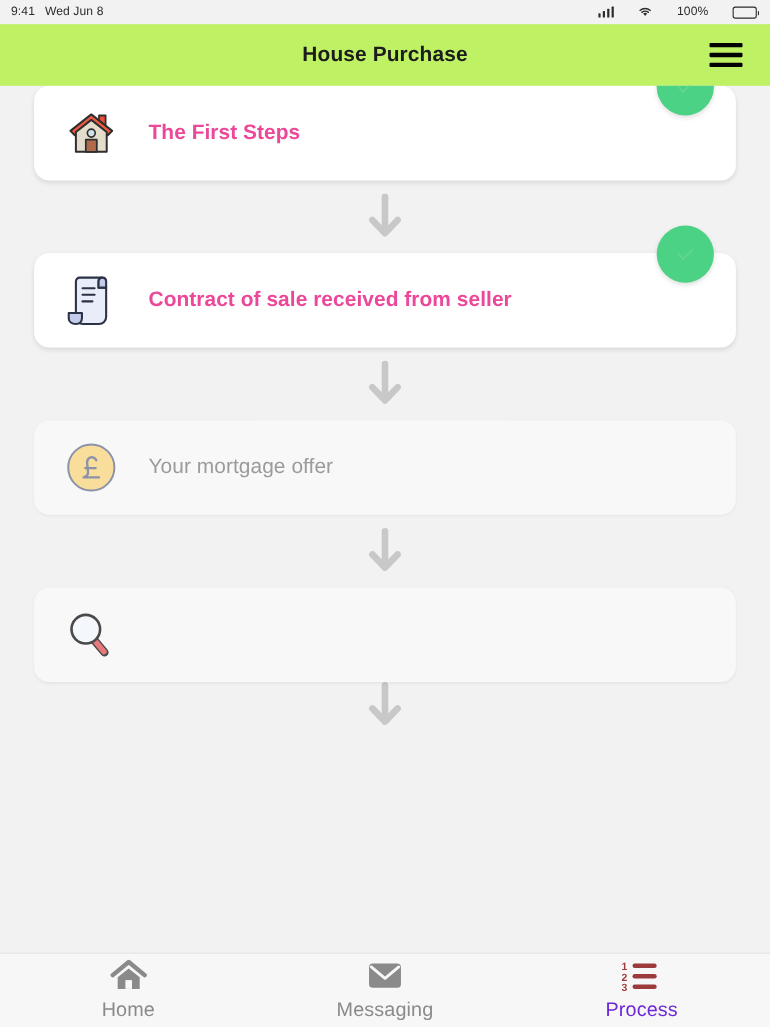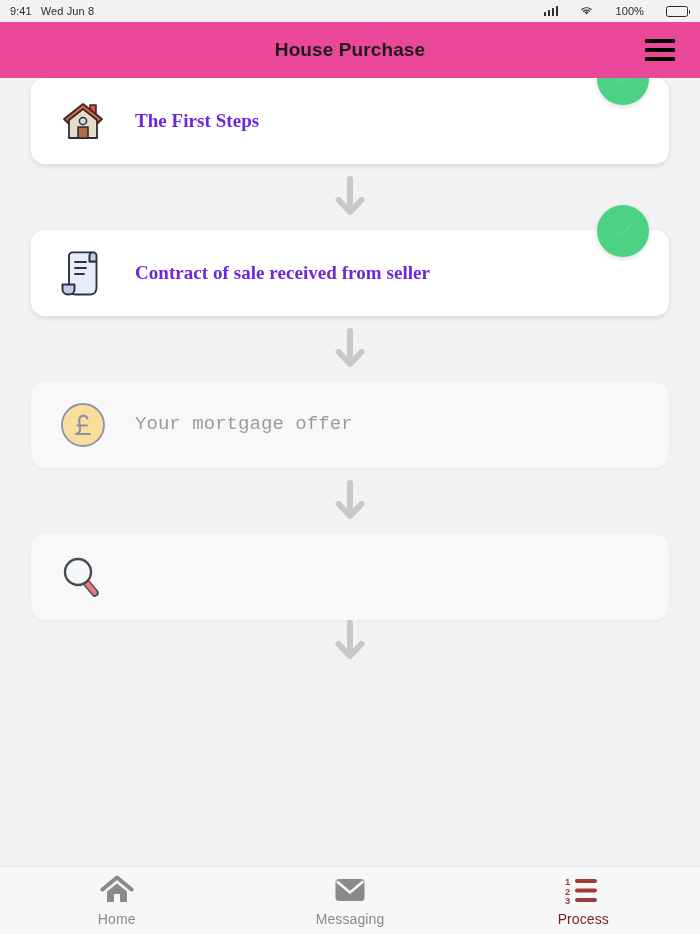--- a/index.html
+++ b/index.html
@@ -54,21 +54,21 @@
   }
   .battery-fill { width: 100%; height: 100%; background: #2b2b2b; border-radius: 1px; }
 
   
   .header {
     height: 56px;
     display: flex;
     align-items: center;
     justify-content: center;
     position: relative;
-    background: #ec4899;
+    background: #bef264;
   }
   .page-title {
     font-size: 19px;
     font-weight: bold;
     color: #1c1c1c;
     letter-spacing: 0.1px;
   }
   .hamburger {
     position: absolute;
     right: 25px;
@@ -131,22 +131,22 @@
     align-items: center;
     justify-content: center;
   }
 
   .step-label {
     margin-left: 26px;
     font-size: 19px;
     line-height: 1.22;
     letter-spacing: 0.05px;
   }
-  .step-card.done .step-label { color: #6d28d9; font-weight: bold; font-family: Liberation Serif, serif; }
-  .step-card.pending .step-label { color: #9b9b9b; font-weight: normal; font-family: Liberation Mono, monospace; }
+  .step-card.done .step-label { color: #ec4899; font-weight: bold; }
+  .step-card.pending .step-label { color: #9b9b9b; font-weight: normal; }
 
   .check-badge {
     position: absolute;
     width: 52px;
     height: 52px;
     border-radius: 50%;
     background: #4bd285;
     right: 20px;
     top: -25px;
     display: flex;
@@ -177,22 +177,22 @@
   .tab {
     flex: 1;
     display: flex;
     flex-direction: column;
     align-items: center;
     justify-content: center;
     gap: 6px;
     cursor: pointer;
   }
   .tab-icon { height: 30px; display: flex; align-items: center; justify-content: center; }
-  .tab-label { font-size: 14px; color: #8a8a8a; letter-spacing: 0.1px; }
-  .tab.active .tab-label { color: #7f1d1d; }
+  .tab-label { font-size: 18px; color: #8a8a8a; letter-spacing: 0.1px; }
+  .tab.active .tab-label { color: #6d28d9; }
 </style>
 </head>
 <body>
 
 <div class="status-bar">
   <div class="status-left">
     <span>9:41</span>
     <span>Wed Jun 8</span>
   </div>
   <div class="status-right">

